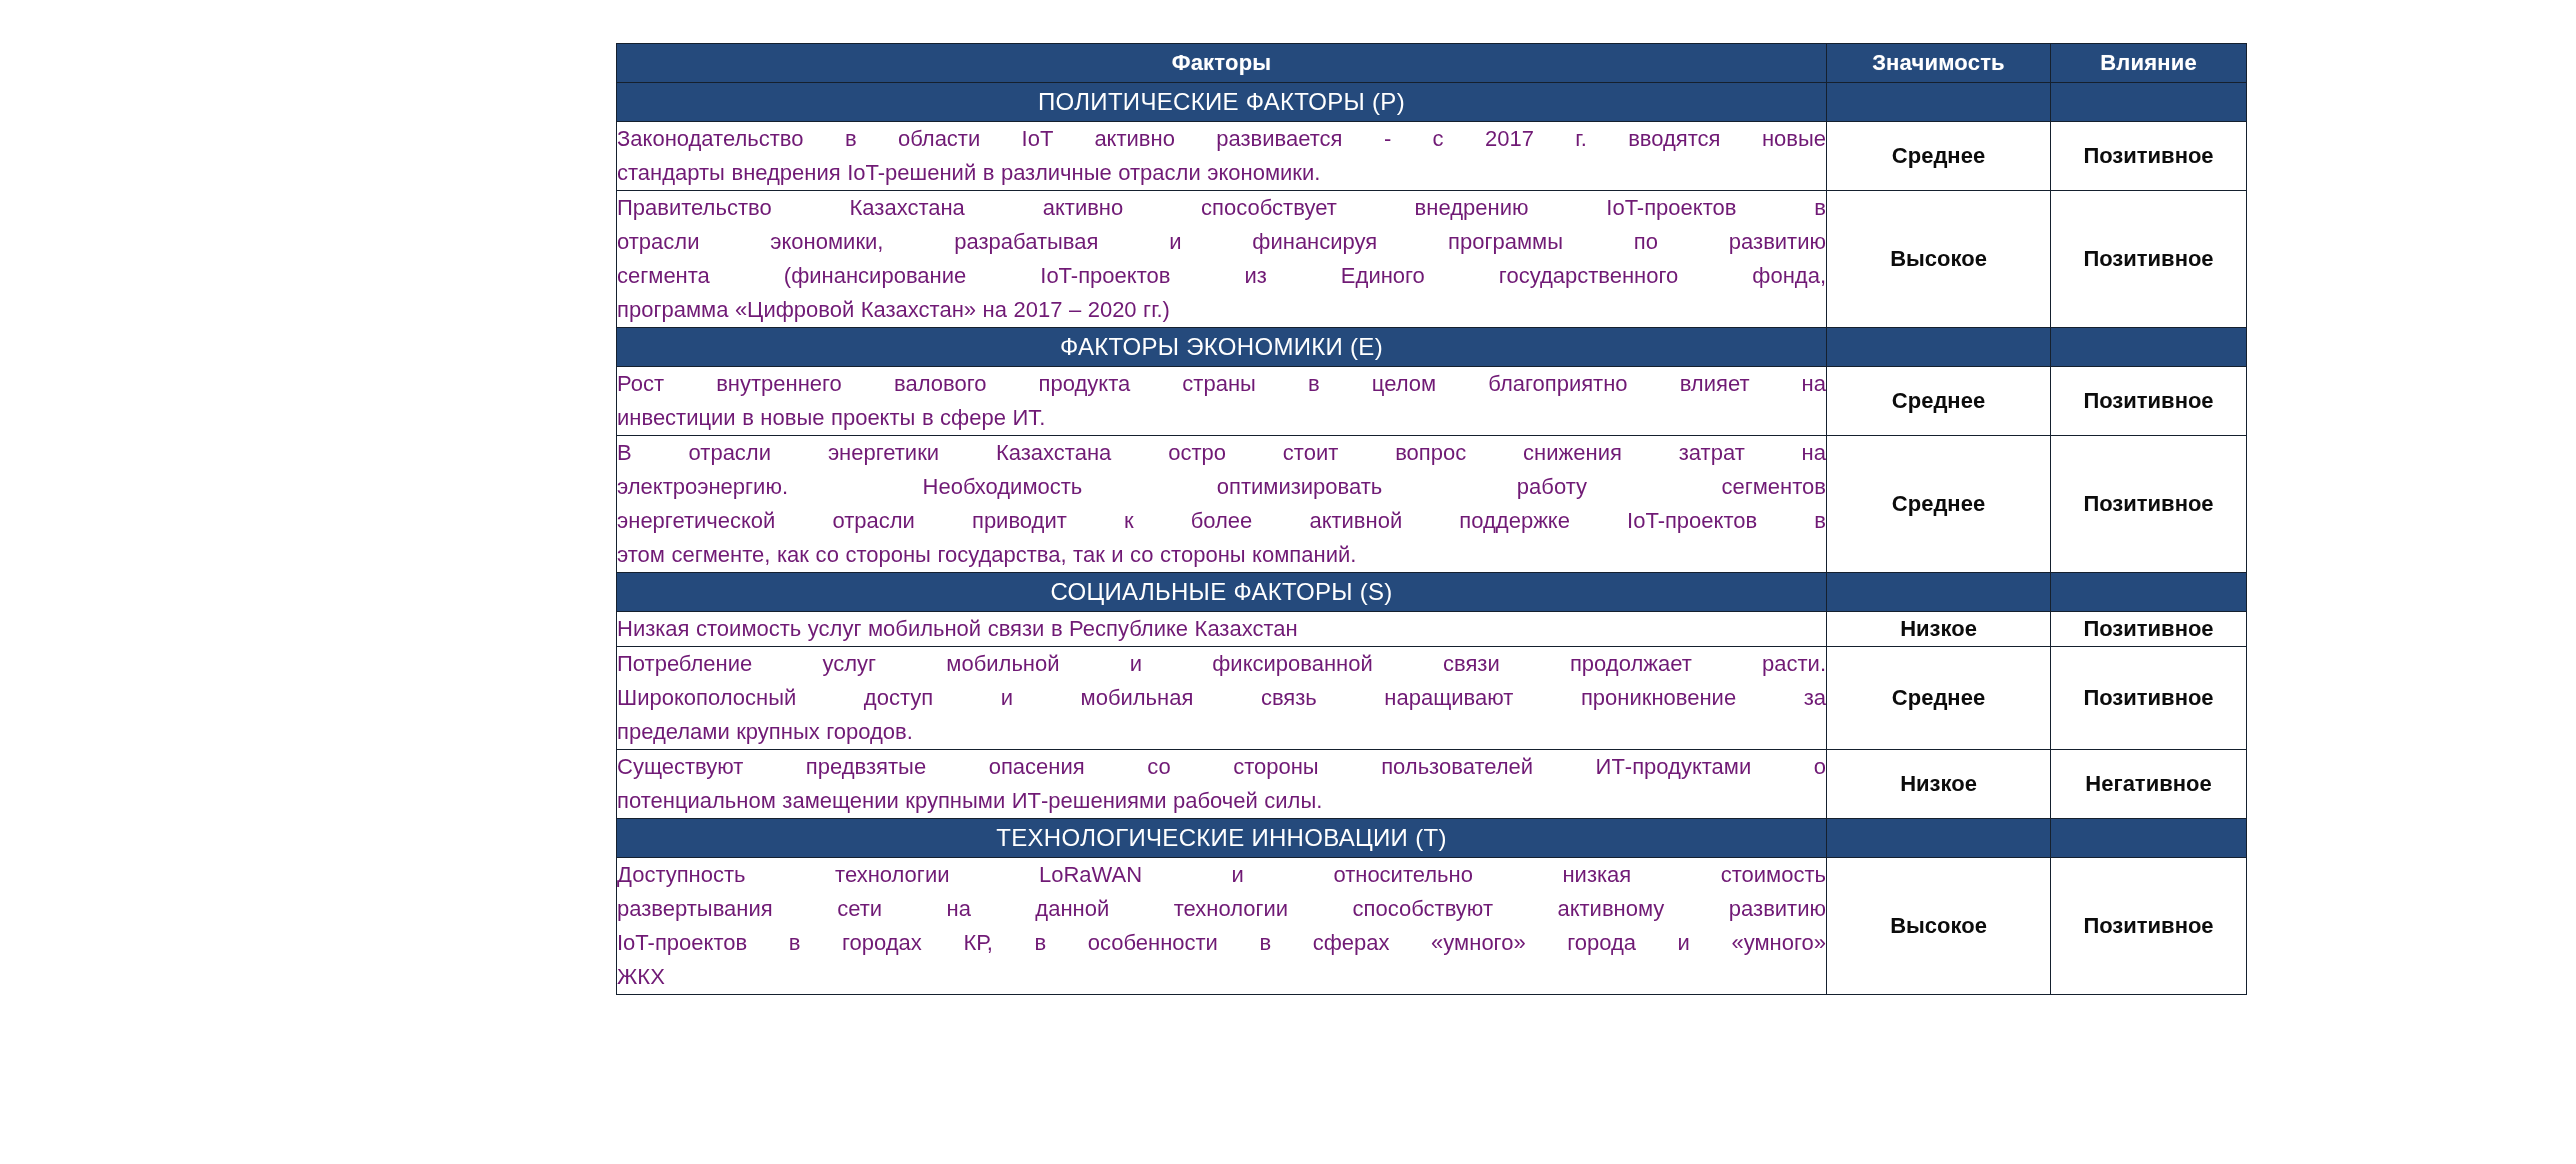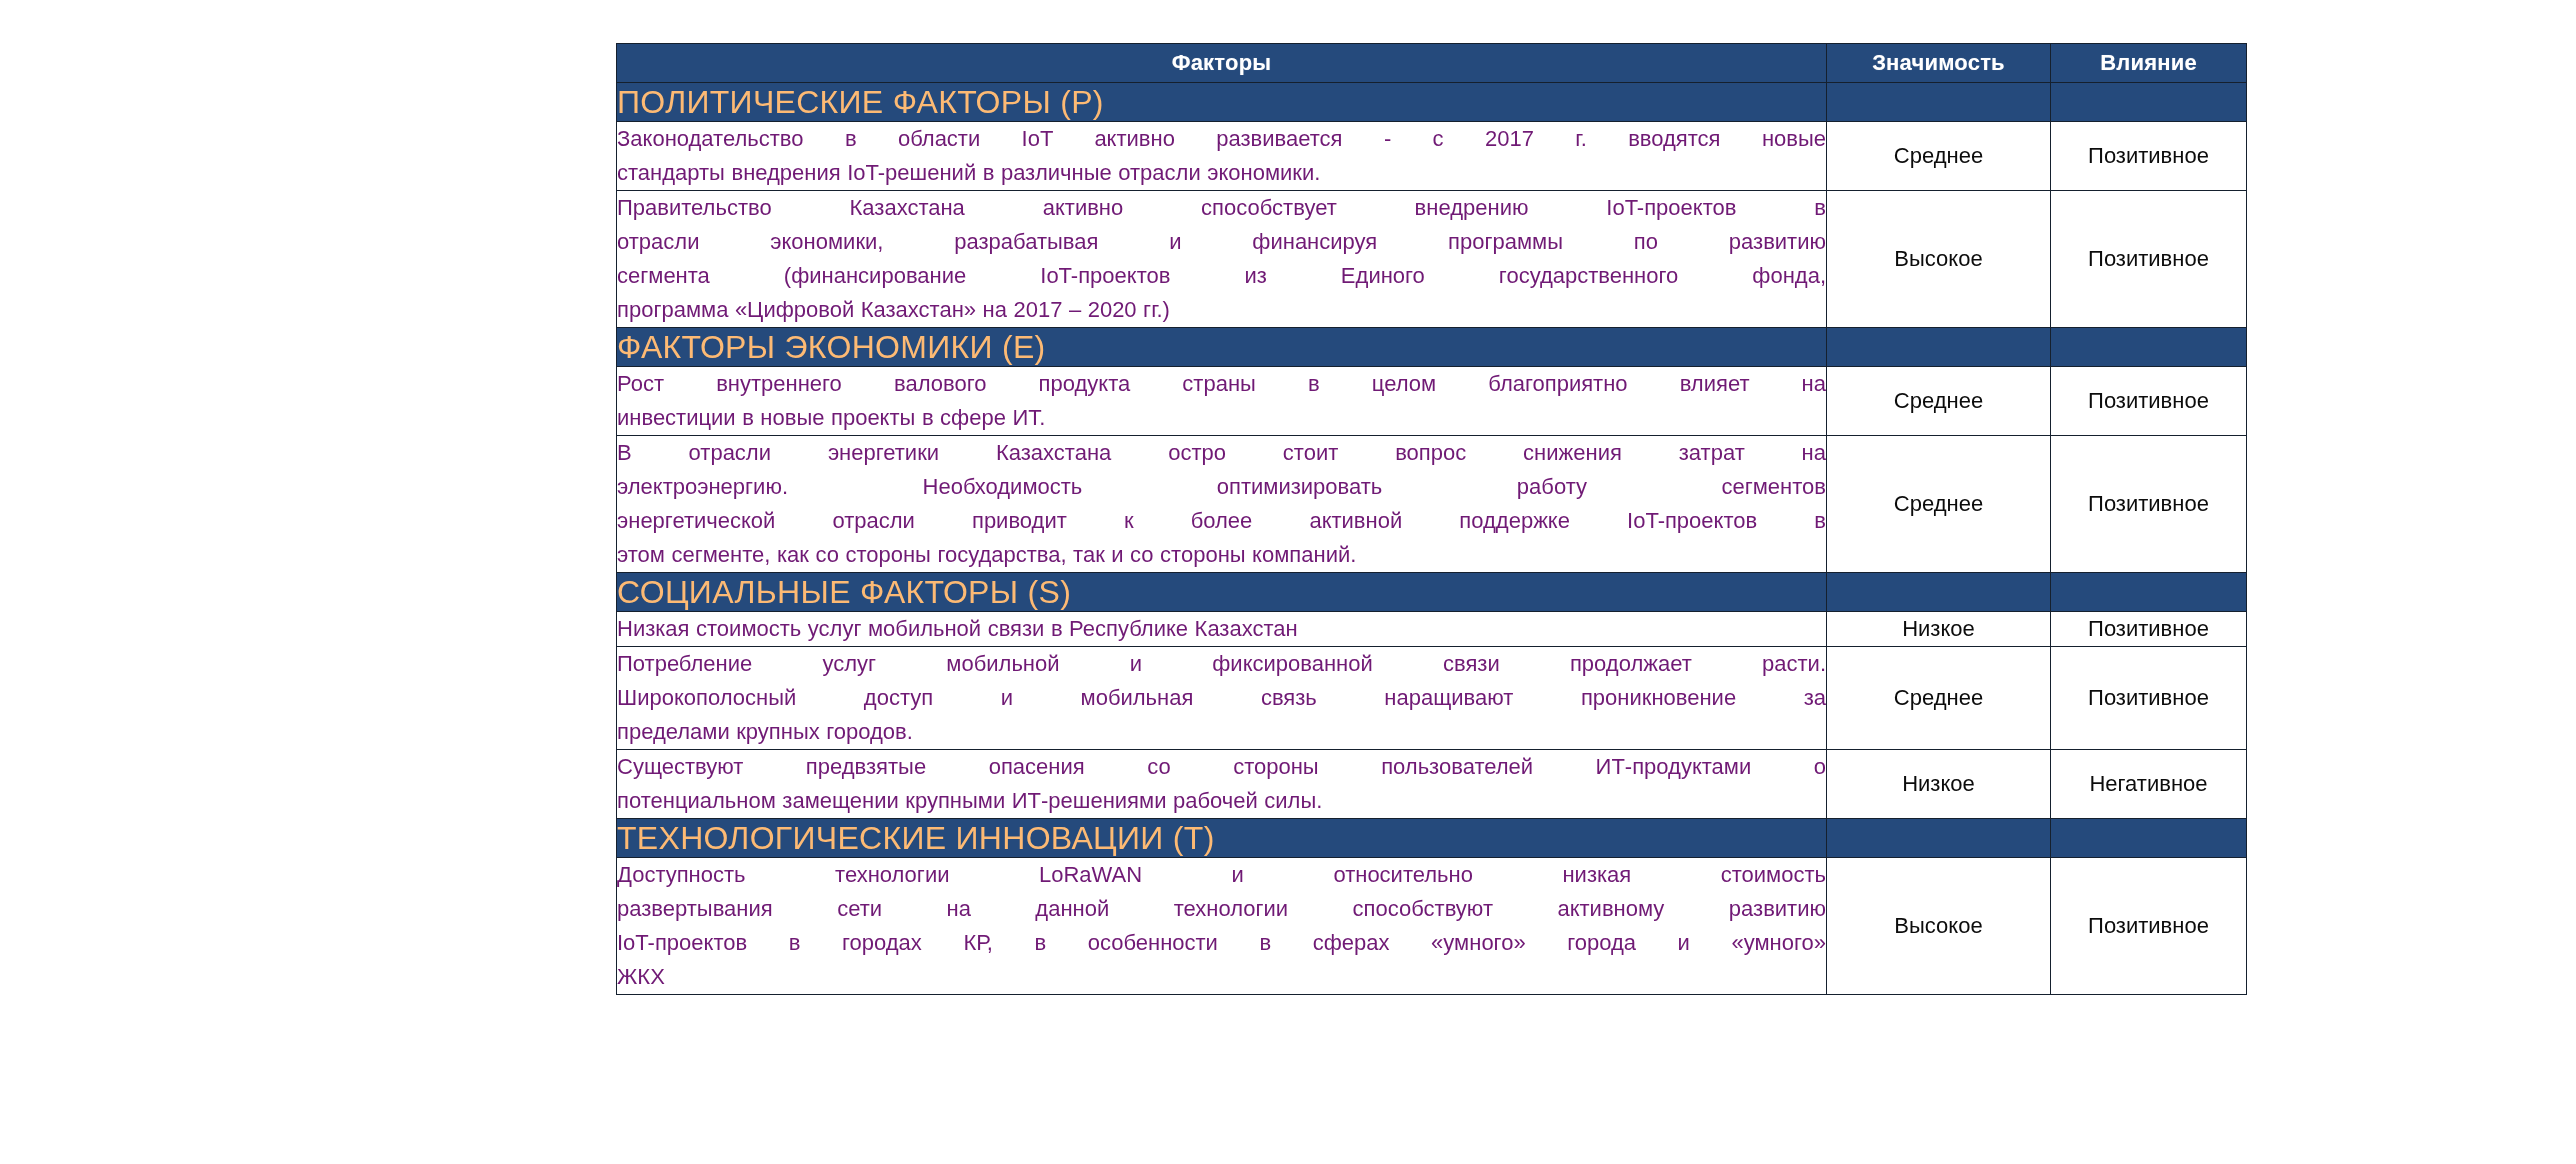--- a/index.html
+++ b/index.html
@@ -56,24 +56,24 @@
     text-shadow: 0 0 0.9px rgba(255,255,255,.35);
     margin-top: 32px;
   }
 
   
   .band td {
     background: #254a7c;
     height: 38px;
   }
   .band .band-title {
-    color: #fdba74;
-    font-size: 32px;
+    color: #ffffff;
+    font-size: 24px;
     font-weight: normal;
-    text-align: left;
+    text-align: center;
     letter-spacing: 0.3px;
     padding: 1.7px 8.5px 3.4px 8.5px;
     white-space: nowrap;
   }
 
   
   td.factor {
     text-align: justify;
     text-align-last: justify;
     font-size: 22px;
@@ -93,20 +93,21 @@
     text-align-last: justify;
   }
 
   
   td.rating {
     text-align: center;
     font-size: 22px;
     color: #0c0c0c;
     padding: 3.4px 5.1px;
     white-space: nowrap;
+    font-weight: bold;
   }
 
   
   .clipped td { border-bottom: none; }
 </style>
 </head>
 <body>
 
 <div id="page">
   <table id="pest-table">

